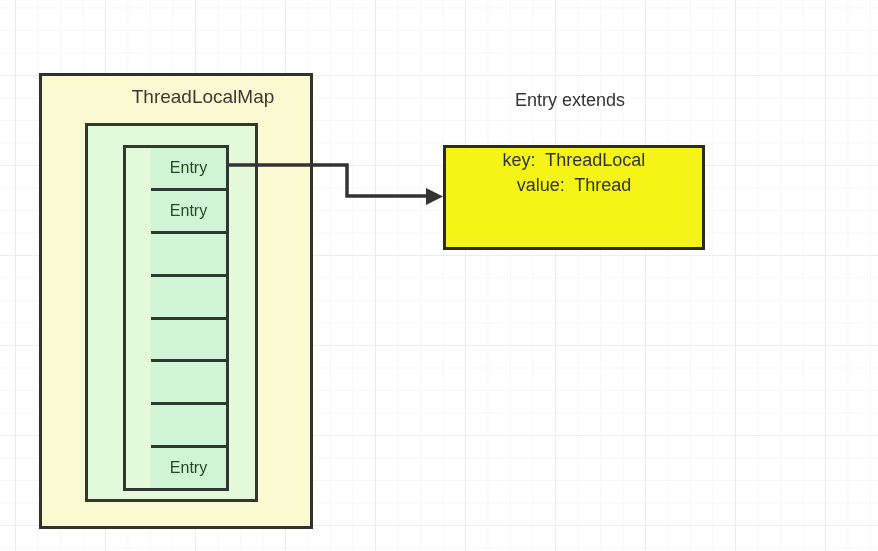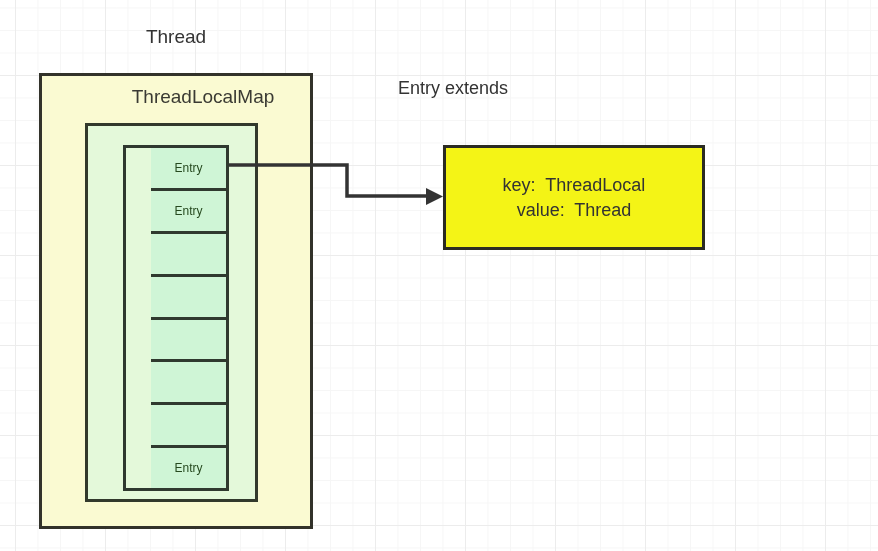--- a/index.html
+++ b/index.html
@@ -75,70 +75,70 @@
     flex-direction: column;
   }
 
   .entry-cell {
     flex: 1;
     background: #cff5d6;
     border-bottom: 3px solid #2f392f;
     display: flex;
     align-items: center;
     justify-content: center;
-    font-size: 12px;
+    font-size: 16px;
     color: #26491f;
     margin-left: 25px;
   }
   .entry-cell:last-child { border-bottom: none; }
 
   .arrow-layer {
     position: absolute;
     left: 0;
     top: 0;
     width: 878px;
     height: 551px;
     pointer-events: none;
   }
 
   .entry-note {
     position: absolute;
     left: 398px;
-    top: 76px;
+    top: 88px;
     width: 344px;
+    text-align: center;
     font-size: 18px;
     line-height: 24px;
     color: #333333;
   }
 
   .detail-box {
     position: absolute;
     left: 443px;
     top: 145px;
     width: 262px;
     height: 105px;
     box-sizing: border-box;
     background: #f4f416;
     border: 3px solid #2b2b22;
     display: flex;
     flex-direction: column;
     align-items: center;
-    justify-content: center;
+    justify-content: flex-start;
     font-size: 18px;
     line-height: 25px;
     color: #333333;
   }
   .detail-box div { white-space: pre-wrap; }
 </style>
 </head>
 <body>
 
 <div class="canvas">
 
-  <div class="thread-label">Thread</div>
 
   <div class="map-box"></div>
 
   <div class="map-title">ThreadLocalMap</div>
 
   <div class="inner-box"></div>
 
   <div class="entry-table">
     <div class="entry-cell">Entry</div>
     <div class="entry-cell">Entry</div>

